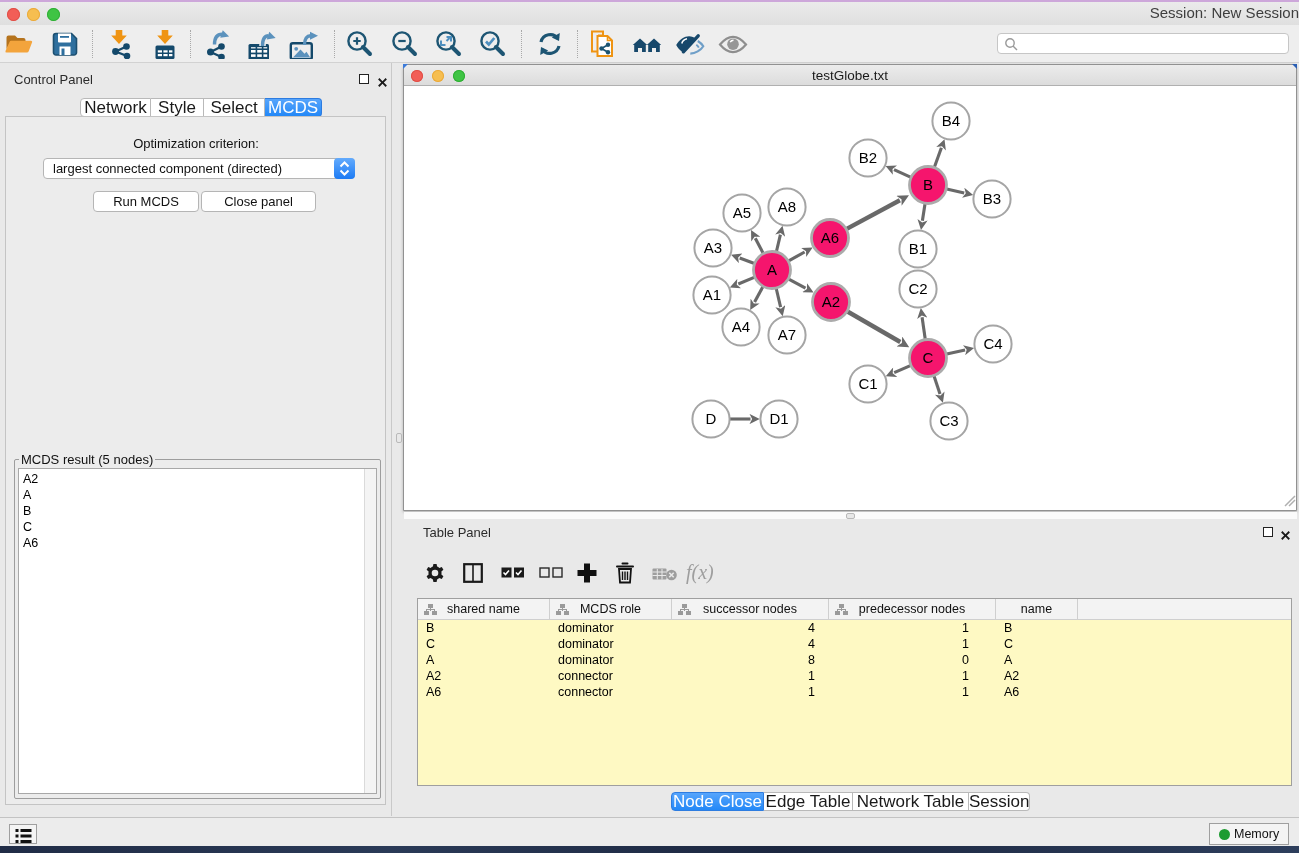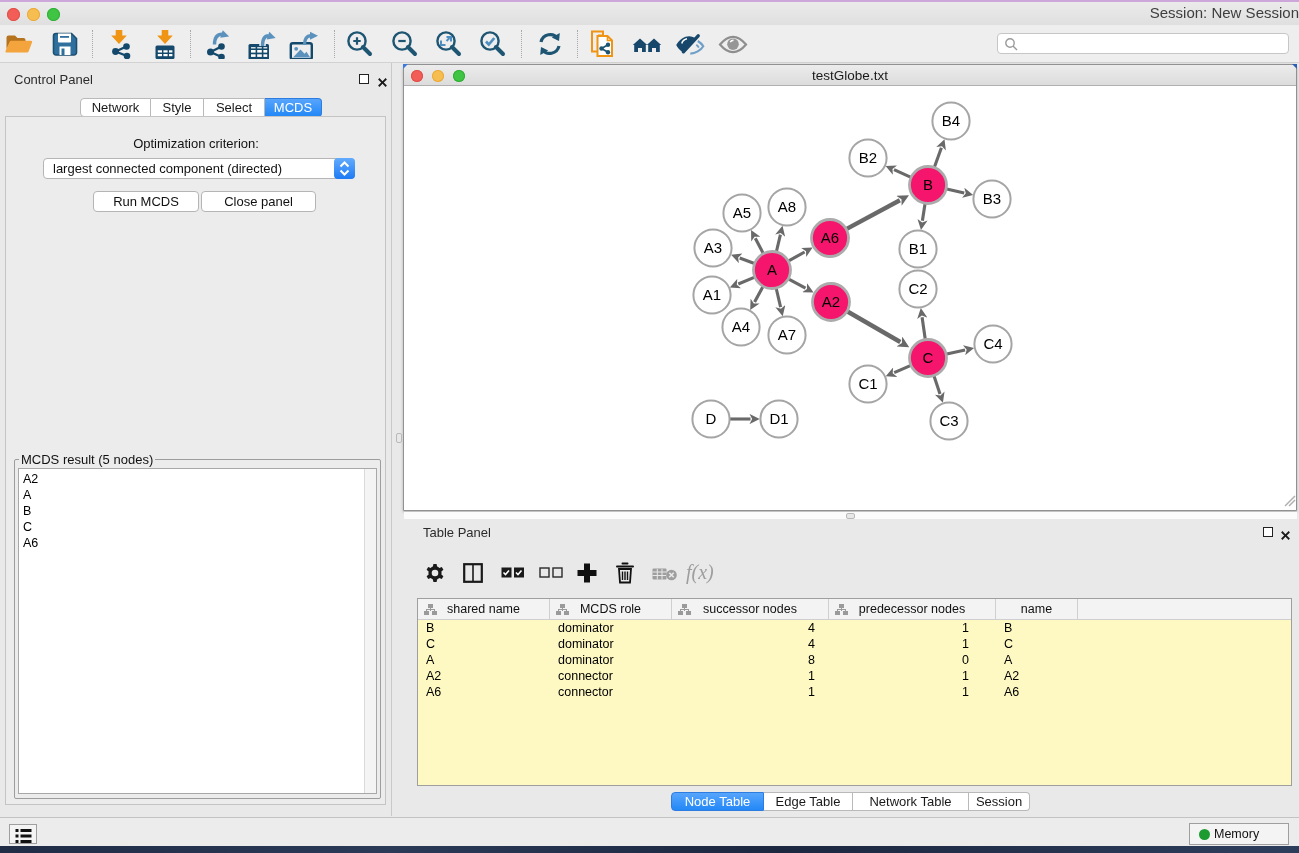--- a/index.html
+++ b/index.html
@@ -22,21 +22,21 @@
 #searchbox { left:997px; top:8px; width:292px; height:21px; background:#fff; border:1px solid #c6c6c6; border-radius:4px; }
 
 
 #cpanel { left:0; top:63px; width:392px; height:753px; background:#e9e9e9; border-right:1px solid #c9c9c9; }
 .paneltitle { font-size:13px; color:#2b2b2b; }
 .float-ico { width:10px; height:10px; border:1.5px solid #222; background:#fff; }
 #cpanel-inner { left:5px; top:53px; width:381px; height:689px; background:#ececec; border:1px solid #c4c4c4; }
 
 
 .seg { display:flex; height:19px; }
-.seg .s { background:#fff; border:1px solid #b9b9b9; border-left:none; font-size:13px; color:#1a1a1a; text-align:center; line-height:17px; }
+.seg .s { background:#fff; border:1px solid #b9b9b9; border-left:none; font-size:17px; color:#1a1a1a; text-align:center; line-height:17px; }
 .seg .s:first-child { border-left:1px solid #b9b9b9; border-radius:4px 0 0 4px; }
 .seg .s:last-child { border-radius:0 4px 4px 0; }
 .seg .s.sel { background:linear-gradient(#57a5fc,#2388f7); border-color:#2d7ce0; color:#fff; }
 
 #optlabel { left:0; top:73px; width:392px; text-align:center; font-size:13px; color:#111; }
 #combo { left:43px; top:95px; width:312px; height:21px; background:#fff; border:1px solid #b5b5b5; border-radius:4px; font-size:13px; color:#111; line-height:19px; padding-left:9px; }
 
 .btn { background:#fff; border:1px solid #b5b5b5; border-radius:4px; font-size:13px; color:#111; text-align:center; line-height:19px; height:21px; }
 
 
@@ -66,21 +66,21 @@
     linear-gradient(#9a9a9a,#9a9a9a) 0 7px/5px 4px no-repeat,
     linear-gradient(#9a9a9a,#9a9a9a) 8px 7px/5px 4px no-repeat,
     linear-gradient(#9a9a9a,#9a9a9a) 6px 4px/1px 3px no-repeat,
     linear-gradient(#9a9a9a,#9a9a9a) 2px 5px/9px 1px no-repeat,
     linear-gradient(#9a9a9a,#9a9a9a) 2px 5px/1px 2px no-repeat,
     linear-gradient(#9a9a9a,#9a9a9a) 10px 5px/1px 2px no-repeat; }
 
 
 #statusbar { left:0; top:817px; width:1299px; height:29px; background:#ececec; border-top:1px solid #c3c3c3; }
 #darkstrip { left:0; top:846px; width:1299px; height:7px; background:linear-gradient(90deg,#202c46,#2a3a57 30%,#1c2740 60%,#2d3e5c); }
-#membtn { right:10px; top:5px; width:100px; height:22px; background:#f4f4f4; border:1px solid #9f9f9f; font-size:12.5px; color:#111; line-height:20px; text-align:left; padding-left:24px; }
+#membtn { right:10px; top:5px; width:80px; height:22px; background:#f4f4f4; border:1px solid #9f9f9f; font-size:12.5px; color:#111; line-height:20px; text-align:left; padding-left:24px; }
 #memdot { left:9px; top:5px; width:11px; height:11px; border-radius:50%; background:#1d9b31; }
 #listbtn { left:9px; top:6px; width:28px; height:20px; background:#f4f4f4; border:1px solid #9f9f9f; }
 </style>
 </head>
 <body>
 <div id="topstrip" class="abs"></div>
 <div id="titlebar" class="abs">
   <div class="title">Session: New Session</div>
   <div id="tl-r" class="abs tl"></div>
     <div id="tl-y" class="abs tl"></div>
@@ -420,21 +420,21 @@
       </div>
     <div class="trow">
         <div class="c" style="width:132px;">A6</div>
         <div class="c" style="width:122px;">connector</div>
         <div class="c num" style="width:157px;">1</div>
         <div class="c num num4" style="width:167px;">1</div>
         <div class="c" style="width:82px;">A6</div>
       </div>
   </div>
   <div class="abs seg" style="left:268px; top:272px;">
-    <div class="s sel" style="width:93px;">Node Table</div>
+    <div class="s sel" style="width:93px;">Node Close</div>
     <div class="s" style="width:89px;">Edge Table</div>
     <div class="s" style="width:116px;">Network Table</div>
     <div class="s" style="width:61px;">Session</div>
   </div>
 </div>
 
 <div class="abs" style="left:404px; top:512px; width:893px; height:7px; background:#fbfbfb;"></div>
 <div class="abs" style="left:846px; top:512.5px; width:9px; height:6px; background:#e8e8e8; border:1px solid #b9b9b9; border-radius:2px;"></div>
 <div class="abs" style="left:396px; top:433px; width:6px; height:10px; background:#e8e8e8; border:1px solid #b9b9b9; border-radius:2px;"></div>
 <div id="statusbar" class="abs">

